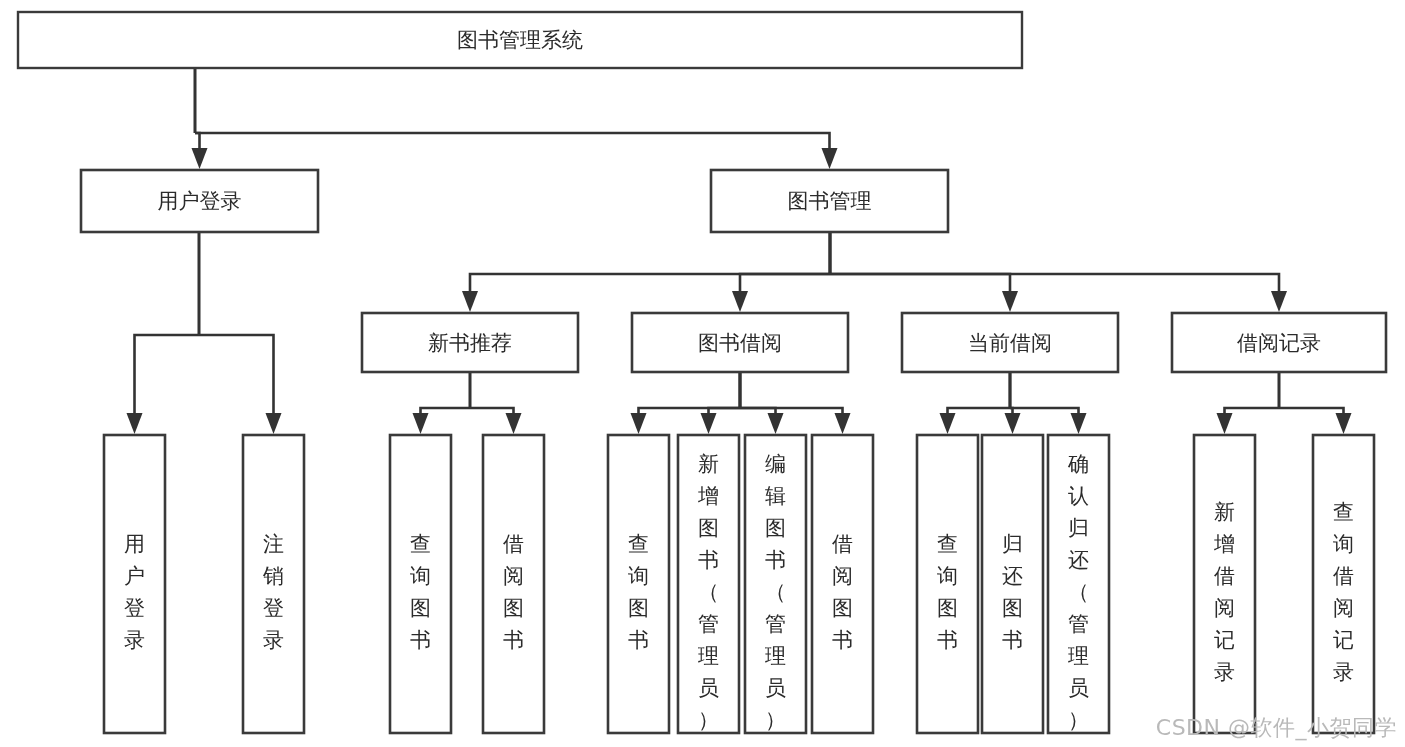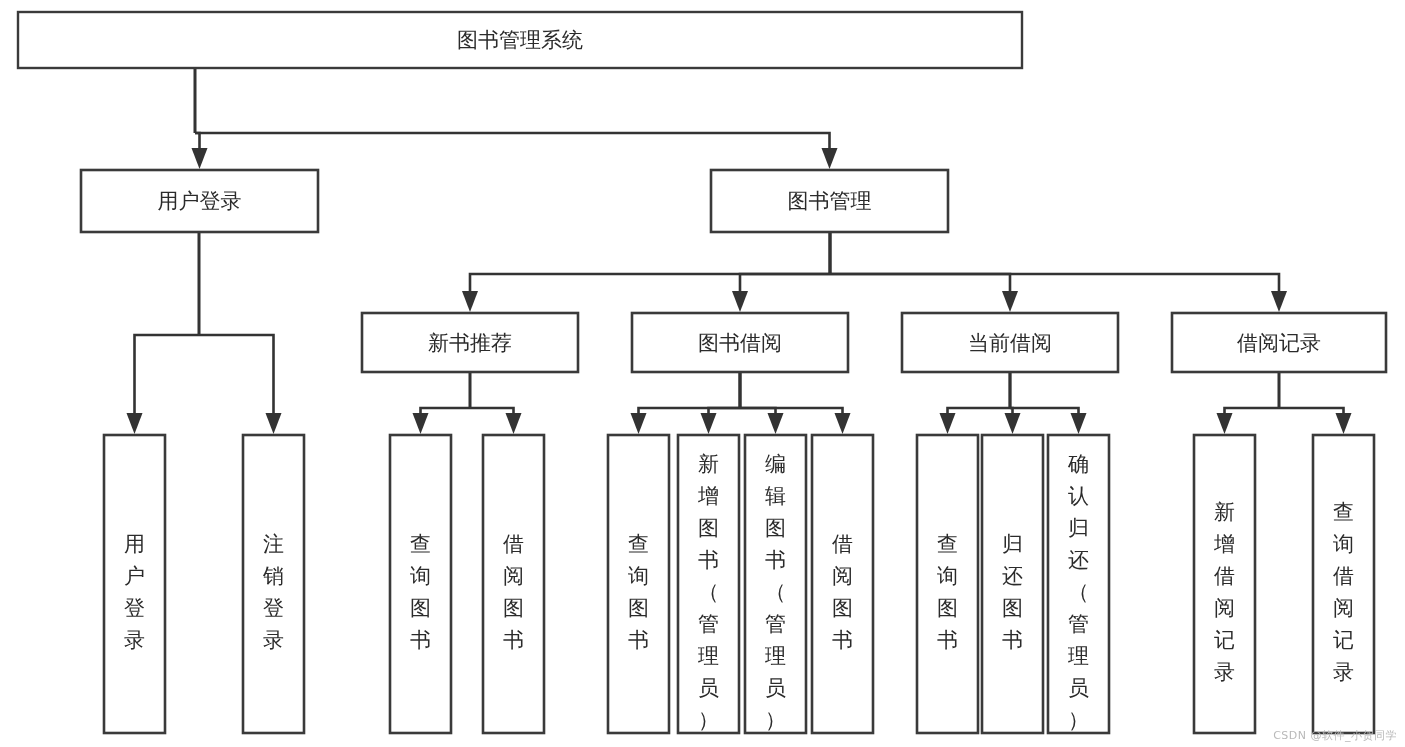--- a/index.html
+++ b/index.html
@@ -54,21 +54,21 @@
     dominant-baseline: middle;
   }
   .node-label.vertical-label {
     font-size: 21px;
   }
   #watermark {
     position: absolute;
     right: 8px;
     bottom: 4px;
     font-family: "DejaVu Sans", "Liberation Sans", sans-serif;
-    font-size: 11px;
+    font-size: 22px;
     color: #b9b9b9;
     letter-spacing: 0.5px;
     white-space: nowrap;
     user-select: none;
   }
 </style>
 </head>
 <body>
 
 <div id="diagram-root">

